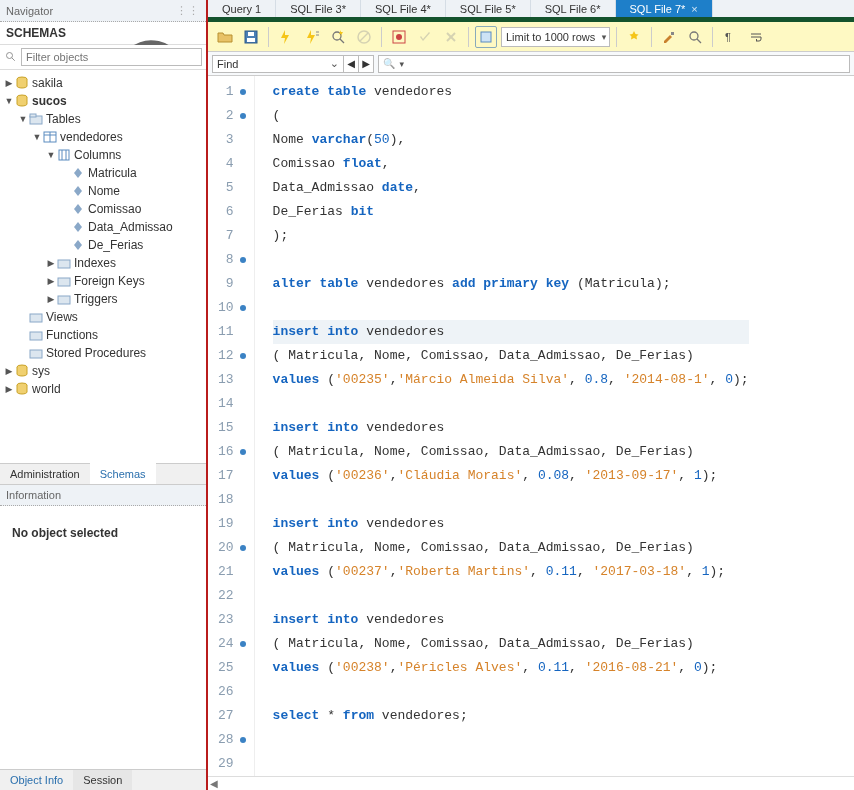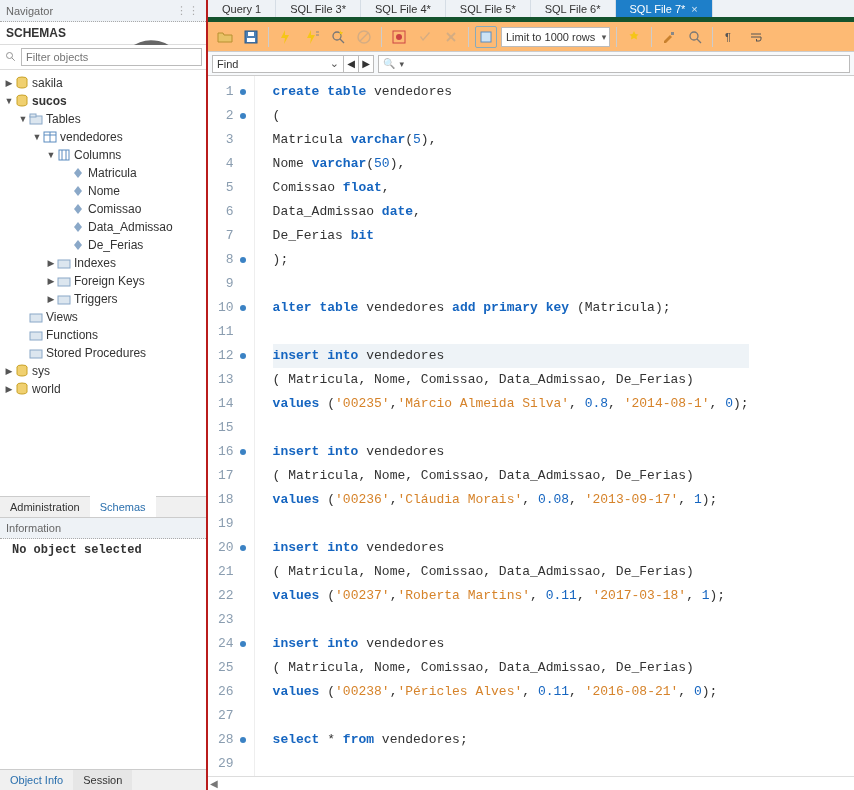--- a/index.html
+++ b/index.html
@@ -17,28 +17,28 @@
 .tree-item { display: flex; align-items: center; padding: 1px 0 1px 4px; white-space: nowrap; cursor: default; line-height: 16px; }
 .tree-item .arrow { width: 10px; display: inline-block; color: #555; font-size: 9px; text-align: center; }
 .tree-item .ticon { width: 16px; height: 14px; display: inline-flex; align-items: center; justify-content: center; margin-right: 2px; }
 .tree-item.bold { font-weight: bold; }
 .ind1 { padding-left: 18px; } .ind2 { padding-left: 32px; } .ind3 { padding-left: 46px; } .ind4 { padding-left: 60px; }
 .db-icon { color: #dca628; } .tbl-icon { color: #5a8bbf; } .col-icon { color: #5a8bbf; } .dia-icon { color: #8aa8c8; } .folder-icon { color: #888; }
 .bottom-tabs { display: flex; border-top: 1px solid #ccc; background: #f0f0f0; text-align: center; }
 .bottom-tabs div { padding: 4px 10px; font-size: 11px; cursor: default; }
 .bottom-tabs .active { background: #fff; color: #2a6fad; border-top: 1px solid #fff; margin-top:-1px; }
 .info-header { padding: 4px 6px; font-size: 11px; color: #666; border-top: 1px solid #ccc; border-bottom: 1px dotted #aaa; background: #eef2f6; }
-.info-body { flex: 0 0 auto; padding: 4px 12px; font-weight: bold; font-size: 12px; background:#fff; height: 230px; font-family: Liberation Mono, monospace; }
+.info-body { flex: 0 0 auto; padding: 20px 12px; font-weight: bold; font-size: 12px; background:#fff; height: 263px; }
 
 .main { flex: 1; display: flex; flex-direction: column; overflow: hidden; }
 .tabs { display: flex; background: #eef2f6; border-bottom: 5px solid #14532d; height: 22px; align-items: stretch; }
 .tab { padding: 3px 14px; font-size: 11px; color: #333; border-right: 1px solid #d5dde5; display: flex; align-items: center; gap: 6px; cursor: default; }
 .tab.active { background: #1e7fc9; color: #fff; }
 .tab .close { font-size: 11px; color: inherit; opacity: 0.8; }
-.toolbar { display: flex; align-items: center; padding: 3px 6px; gap: 4px; border-bottom: 1px solid #ccc; background: #fdba74; height: 30px; }
+.toolbar { display: flex; align-items: center; padding: 3px 6px; gap: 4px; border-bottom: 1px solid #ccc; background: #fef9c3; height: 30px; }
 .tbtn { width: 22px; height: 22px; display: inline-flex; align-items: center; justify-content: center; border-radius: 2px; cursor: default; }
 .tbtn svg { width: 16px; height: 16px; }
 .tsep { width: 1px; height: 20px; background: #ccc; margin: 0 2px; }
 .limit-combo { border: 1px solid #bbb; font-size: 11px; height: 20px; padding: 0 14px 0 4px; background: #fff; position: relative; display:flex; align-items:center; }
 .limit-combo::after { content: "▾"; position:absolute; right:3px; font-size:9px; color:#555;}
 
 .findbar { display: flex; align-items: center; border-bottom: 1px solid #ccc; background: #f7f9fb; height: 24px; padding: 0 4px; gap: 0; }
 .findbar .find-combo { width: 132px; border: 1px solid #bbb; height: 18px; font-size: 11px; padding: 0 4px; display:flex; align-items:center; justify-content:space-between; background:#fff; }
 .findbar .find-combo::after { content:"⌄"; font-size:11px; color:#555; }
 .findbar .navbtn { width: 16px; height: 18px; border: 1px solid #bbb; display:flex; align-items:center; justify-content:center; background:#fff; font-size:10px; margin-left:-1px; }
@@ -444,21 +444,20 @@
         <div class="ln dot">24</div>
         <div class="ln">25</div>
         <div class="ln">26</div>
         <div class="ln">27</div>
         <div class="ln dot">28</div>
         <div class="ln">29</div>
       </div>
     <div class="code" id="code">
         <div class="line"><span class="kw">create table</span><span class="pn"> </span><span class="ident">vendedores</span></div>
         <div class="line"><span class="pn">(</span></div>
-        <div class="line"><span class="ident">Matricula </span><span class="type">varchar</span><span class="pn">(</span><span class="num">5</span><span class="pn">),</span></div>
         <div class="line"><span class="ident">Nome </span><span class="type">varchar</span><span class="pn">(</span><span class="num">50</span><span class="pn">),</span></div>
         <div class="line"><span class="ident">Comissao </span><span class="type">float</span><span class="pn">,</span></div>
         <div class="line"><span class="ident">Data_Admissao </span><span class="type">date</span><span class="pn">,</span></div>
         <div class="line"><span class="ident">De_Ferias </span><span class="type">bit</span></div>
         <div class="line"><span class="pn">);</span></div>
         <div class="line"></div>
         <div class="line"><span class="kw">alter table</span><span class="pn"> </span><span class="ident">vendedores </span><span class="kw">add primary key</span><span class="pn"> (Matricula);</span></div>
         <div class="line"></div>
         <div class="line hl"><span class="kw">insert into</span><span class="pn"> </span><span class="ident">vendedores</span></div>
         <div class="line"><span class="pn">( Matricula, Nome, Comissao, Data_Admissao, De_Ferias)</span></div>

